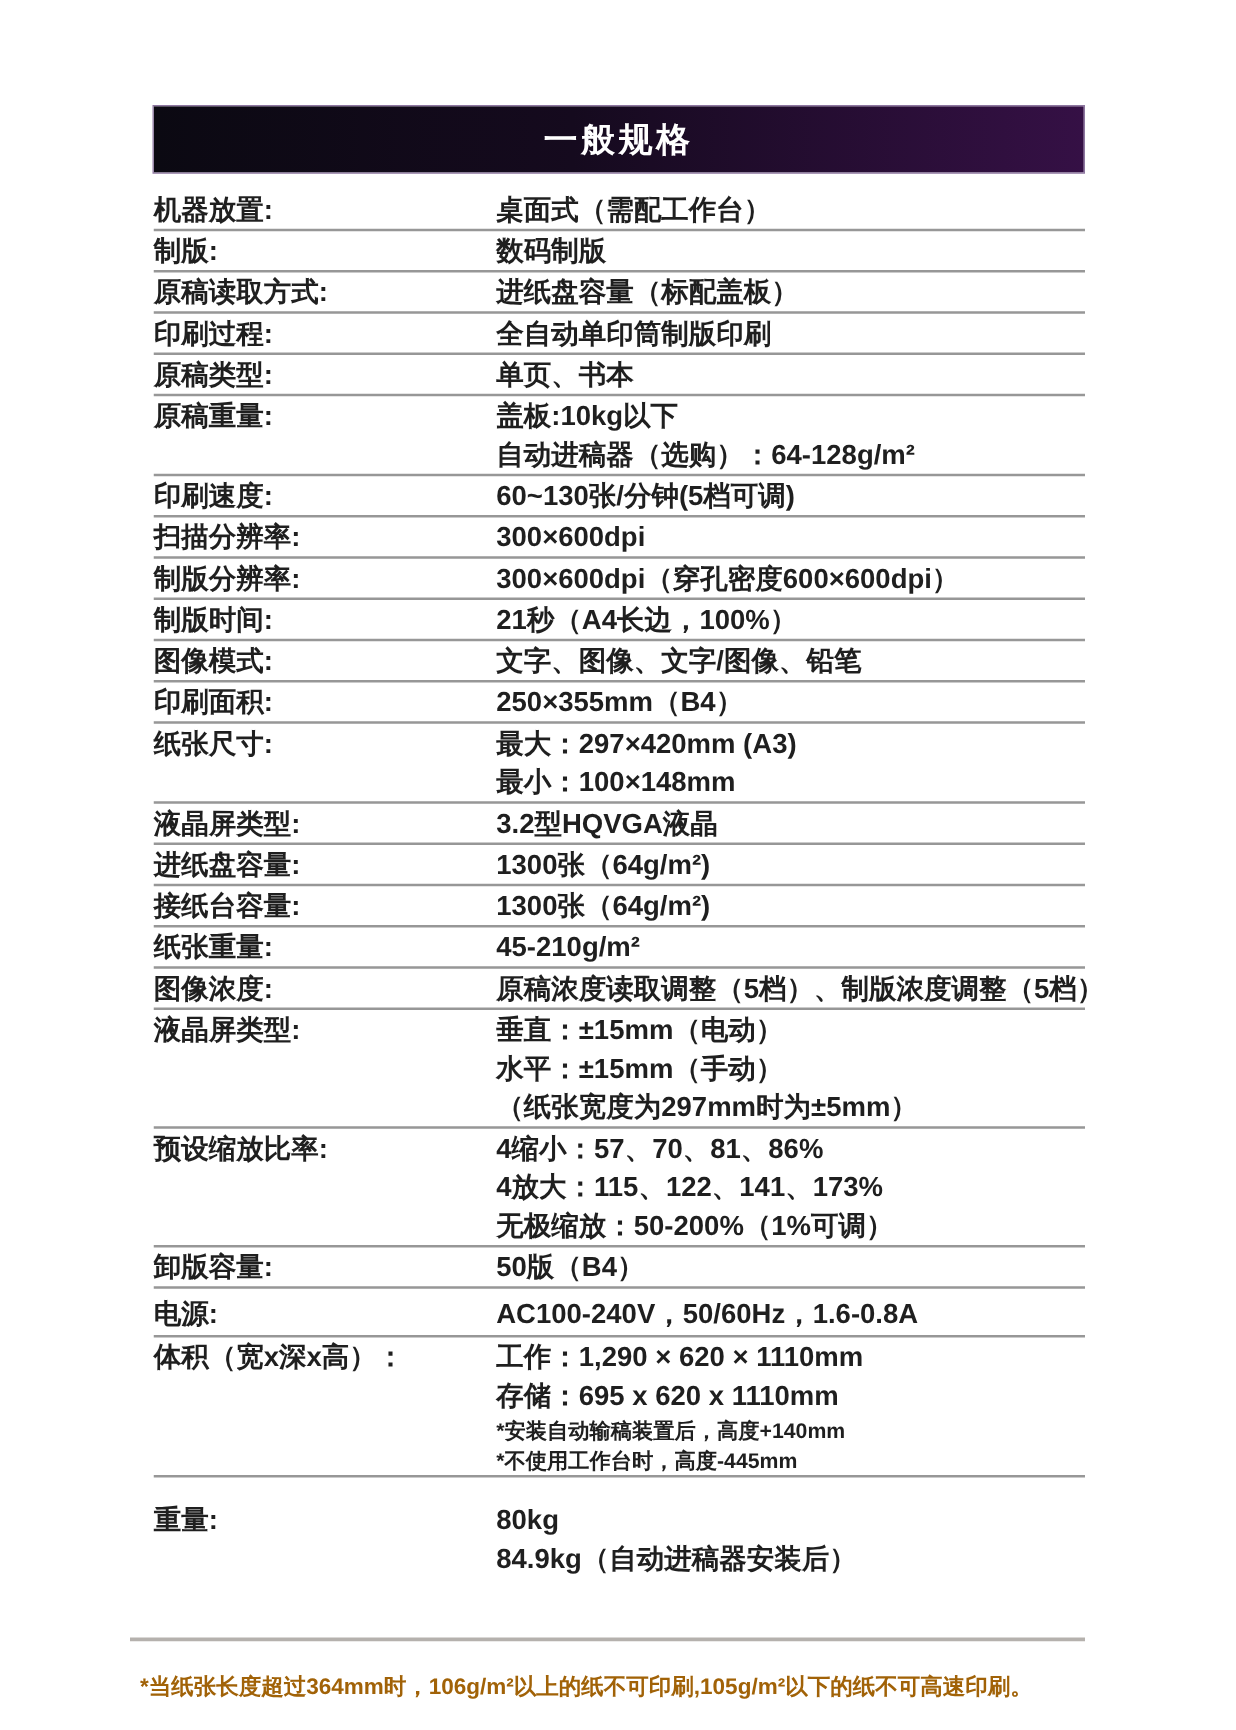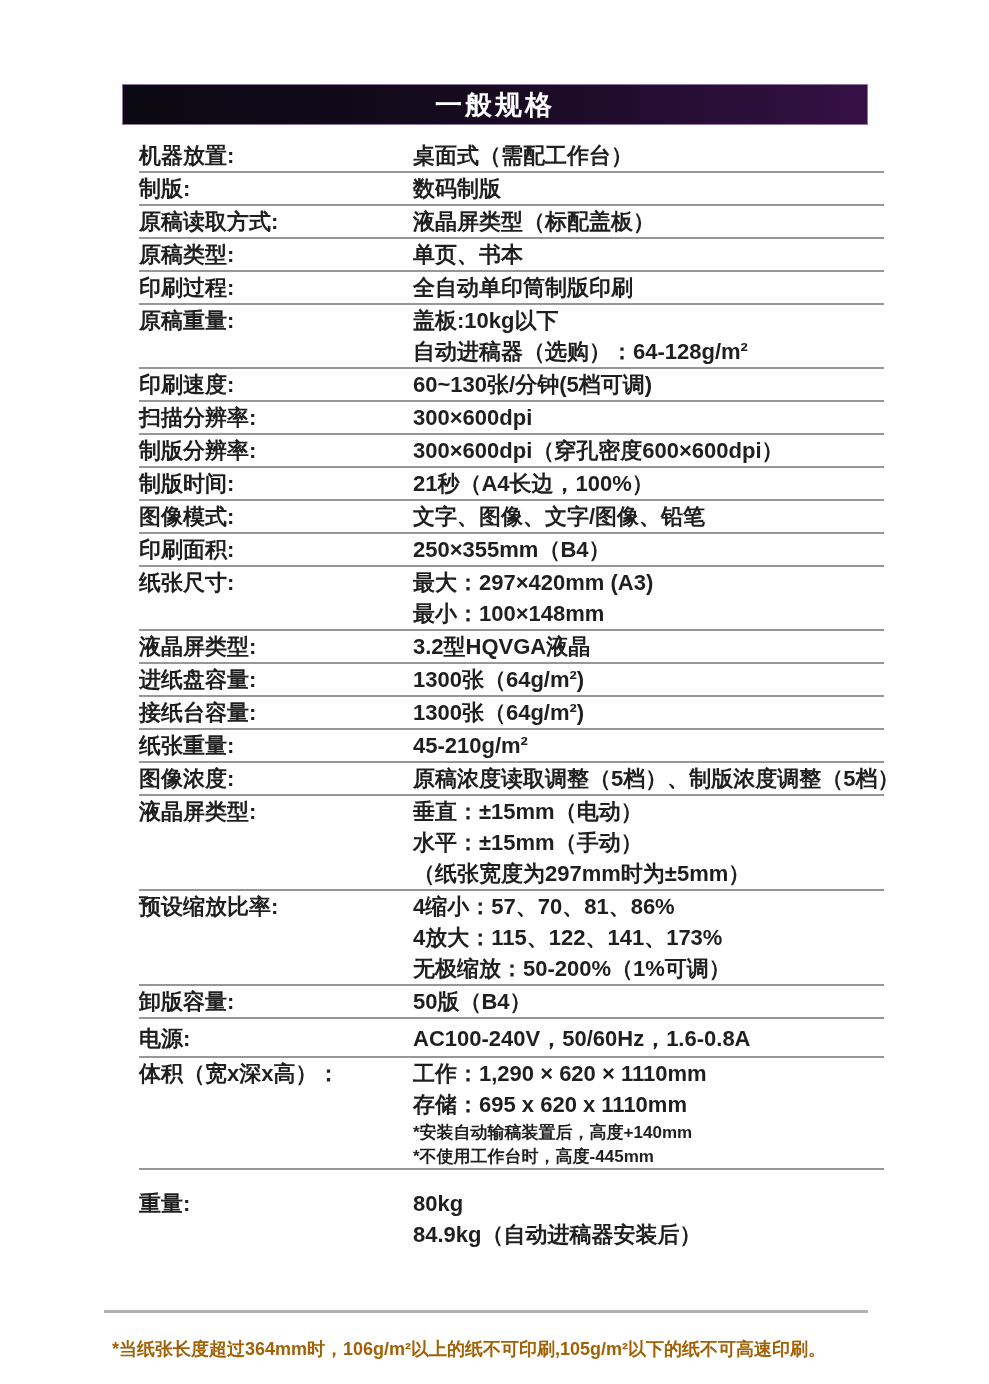--- a/index.html
+++ b/index.html
@@ -11,39 +11,38 @@
     background: #ffffff;
     font-family: "Liberation Sans", "DejaVu Sans", sans-serif;
     color: #1f1f1f;
     overflow: hidden;
   }
   .header-bar {
     position: absolute;
     left: 122px;
     top: 84px;
     width: 746px;
-    height: 41px;
+    height: 55px;
     background: linear-gradient(90deg, #0b0912 0%, #150a1e 45%, #351045 100%);
     border: 1px solid #8d76a0;
     display: flex;
     align-items: center;
     justify-content: center;
   }
   .header-title {
     color: #ffffff;
     font-size: 27px;
     font-weight: 700;
     letter-spacing: 3px;
   }
   .spec-table {
     position: absolute;
     left: 123px;
-    top: 124px;
+    top: 136px;
     width: 745px;
-    margin-left: 16px;
   }
   .row {
     display: flex;
     align-items: flex-start;
     border-bottom: 2px solid #979797;
   }
   .row:nth-child(1) { padding-top: 16px; }
   .row:nth-child(22) { padding-top: 4px; padding-bottom: 2px; }
   .row:nth-child(24) { padding-bottom: 1px; }
   .row:last-child { border-bottom: none; padding-top: 18px; }
@@ -103,35 +102,35 @@
   <div class="row">
     <div class="label">制版:</div>
     <div class="value">
           <div class="value-line">数码制版</div>
         </div>
   </div>
 
   <div class="row">
     <div class="label">原稿读取方式:</div>
     <div class="value">
-          <div class="value-line">液晶屏类型（标配盖板）</div>
+          <div class="value-line">进纸盘容量（标配盖板）</div>
+        </div>
+  </div>
+
+  <div class="row">
+    <div class="label">印刷过程:</div>
+    <div class="value">
+          <div class="value-line">全自动单印筒制版印刷</div>
         </div>
   </div>
 
   <div class="row">
     <div class="label">原稿类型:</div>
     <div class="value">
           <div class="value-line">单页、书本</div>
-        </div>
-  </div>
-
-  <div class="row">
-    <div class="label">印刷过程:</div>
-    <div class="value">
-          <div class="value-line">全自动单印筒制版印刷</div>
         </div>
   </div>
 
   <div class="row">
     <div class="label">原稿重量:</div>
     <div class="value">
           <div class="value-line">盖板:10kg以下</div>
           <div class="value-line">自动进稿器（选购）：64-128g/m²</div>
         </div>
   </div>

